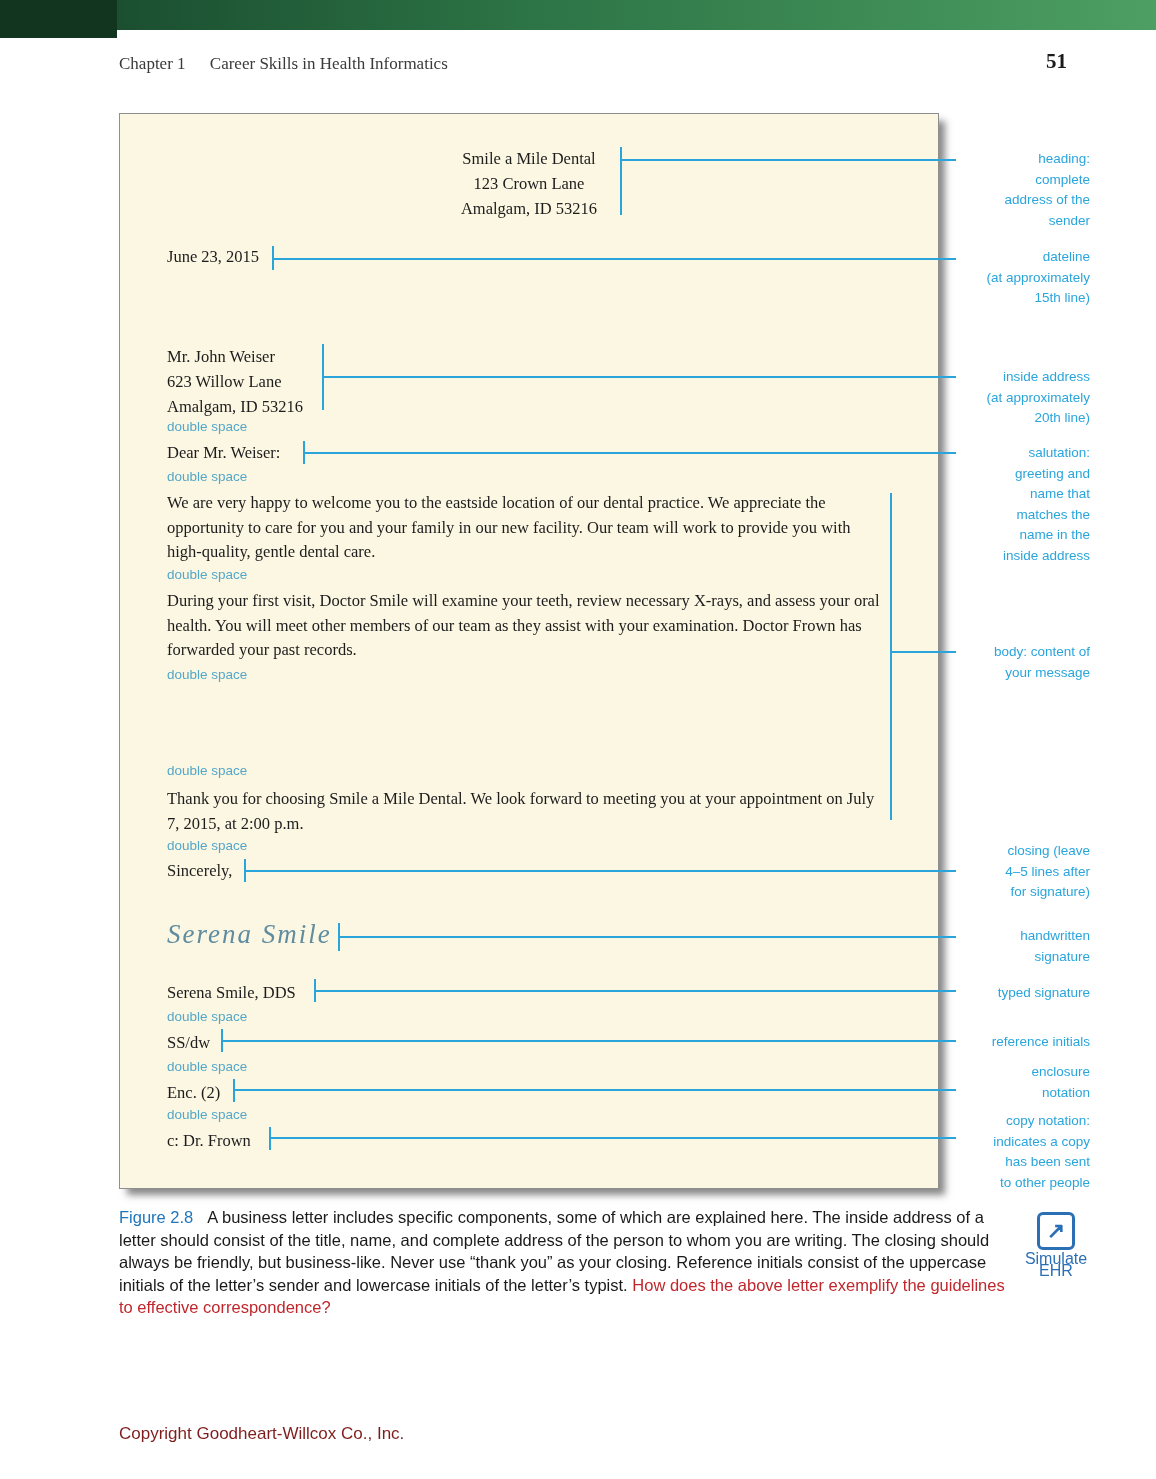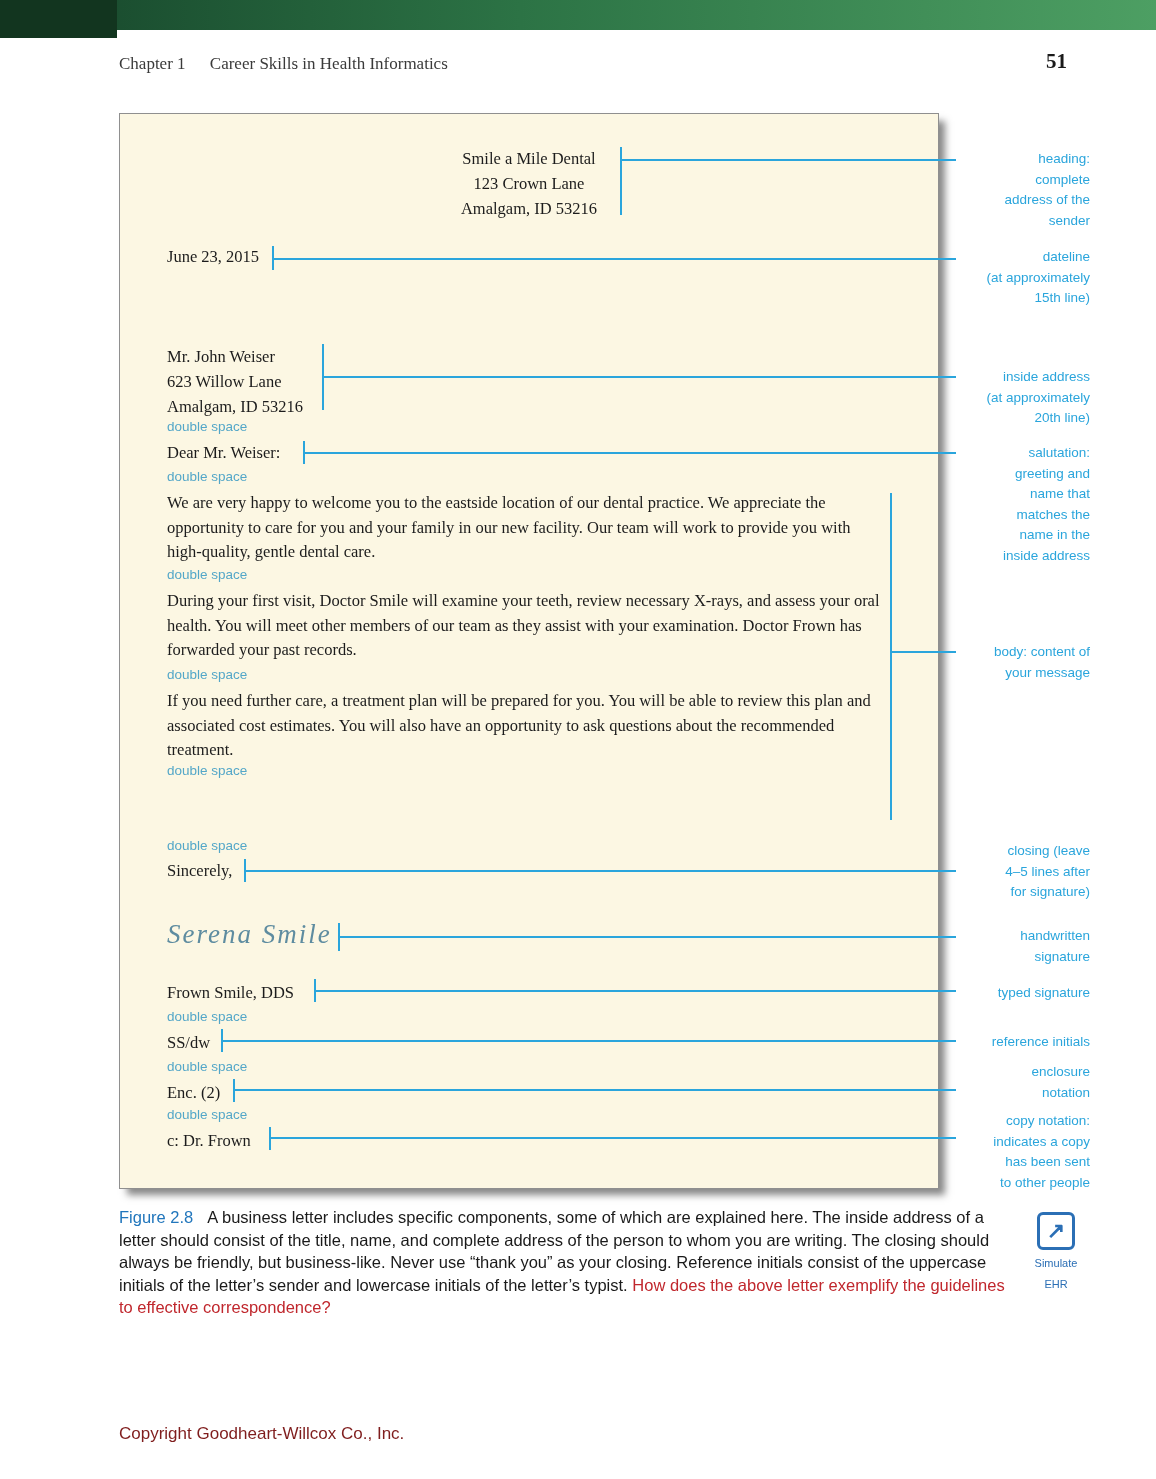--- a/index.html
+++ b/index.html
@@ -61,21 +61,21 @@
   .fig-label { color:#2176bc; margin-right:14px; }
   .fig-question { color:#c0272d; }
   
   .ehr { position:absolute; left:1024px; top:1212px; width:64px; text-align:center;
          font-family:"Liberation Sans", sans-serif; cursor:pointer; }
   .ehr-box {
     width:38px; height:38px; margin:0 auto; border:3px solid #2b6fb5; border-radius:6px;
     display:flex; align-items:center; justify-content:center;
     color:#2b6fb5; font-size:22px; font-weight:bold; background:#ffffff; box-sizing:border-box;
   }
-  .ehr-label { margin-top:3px; font-size:11px; line-height:21px; color:#2b6fb5; white-space:pre-line; }
+  .ehr-label { margin-top:3px; font-size:16px; line-height:12px; color:#2b6fb5; white-space:pre-line; }
   
   .copyright {
     position:absolute; left:119px; top:1424px;
     font-family:"Liberation Sans", sans-serif; font-size:17px; color:#7f1d1d;
   }
 </style>
 </head>
 <body>
 
 <div class="page">
@@ -97,26 +97,26 @@
     <div class="lt lt-inside pre">Mr. John Weiser
 623 Willow Lane
 Amalgam, ID 53216</div>
     <div class="ds" style="top:305px">double space</div>
     <div class="lt lt-salutation">Dear Mr. Weiser:</div>
     <div class="ds" style="top:355px">double space</div>
     <div class="lt lt-para" style="top:377px">We are very happy to welcome you to the eastside location of our dental practice.  We appreciate the opportunity to care for you and your family in our new facility.  Our team will work to provide you with high-quality, gentle dental care.</div>
     <div class="ds" style="top:453px">double space</div>
     <div class="lt lt-para" style="top:475px">During your first visit, Doctor Smile will examine your teeth, review necessary X-rays, and assess your oral health.  You will meet other members of our team as they assist with your examination.  Doctor Frown has forwarded your past records.</div>
     <div class="ds" style="top:553px">double space</div>
-    <div class="lt lt-para" style="top:575px">If you need further care, a treatment plan will be prepared for you.  You will be able to review this plan and associated cost estimates.  You will also have an opportunity to ask questions about the recommended treatment.</div>
     <div class="ds" style="top:649px">double space</div>
+    <div class="lt lt-para" style="top:673px">Thank you for choosing Smile a Mile Dental.  We look forward to meeting you at your appointment on July 7, 2015, at 2:00 p.m.</div>
     <div class="ds" style="top:724px">double space</div>
     <div class="lt lt-closing">Sincerely,</div>
     <div class="lt lt-signature">Serena Smile</div>
-    <div class="lt lt-typed">Frown Smile, DDS</div>
+    <div class="lt lt-typed">Serena Smile, DDS</div>
     <div class="ds" style="top:895px">double space</div>
     <div class="lt lt-ref">SS/dw</div>
     <div class="ds" style="top:945px">double space</div>
     <div class="lt lt-enc">Enc.  (2)</div>
     <div class="ds" style="top:993px">double space</div>
     <div class="lt lt-copy">c:  Dr. Frown</div>
   </div>
 
   <div class="cl-v" style="left:620px;top:147px;height:68px"></div>
   <div class="cl-v" style="left:272px;top:246px;height:24px"></div>

